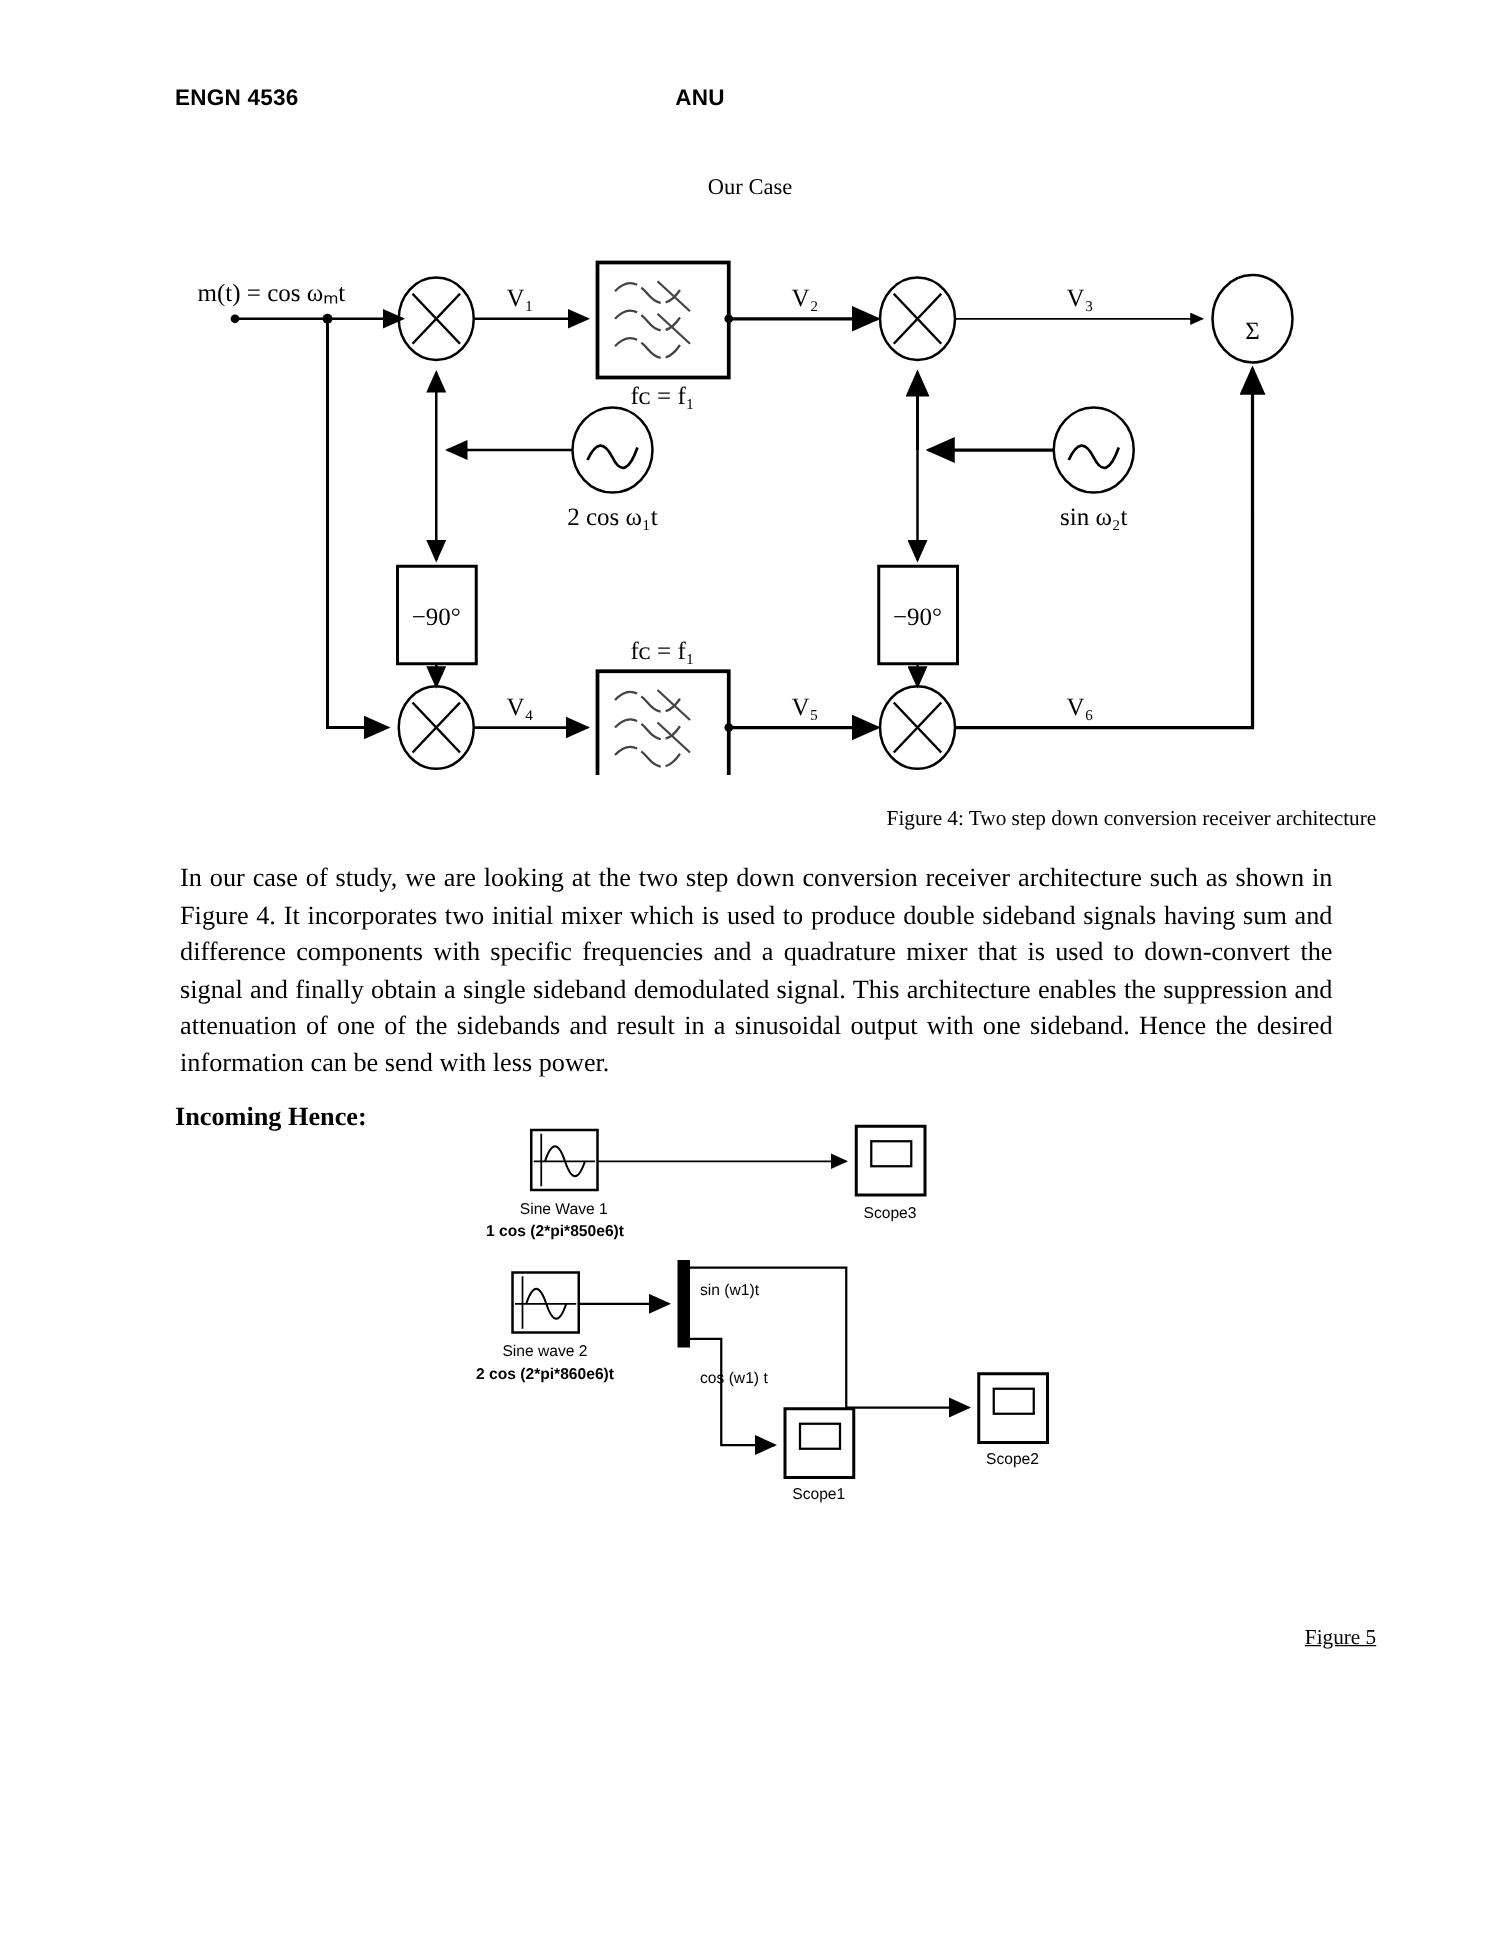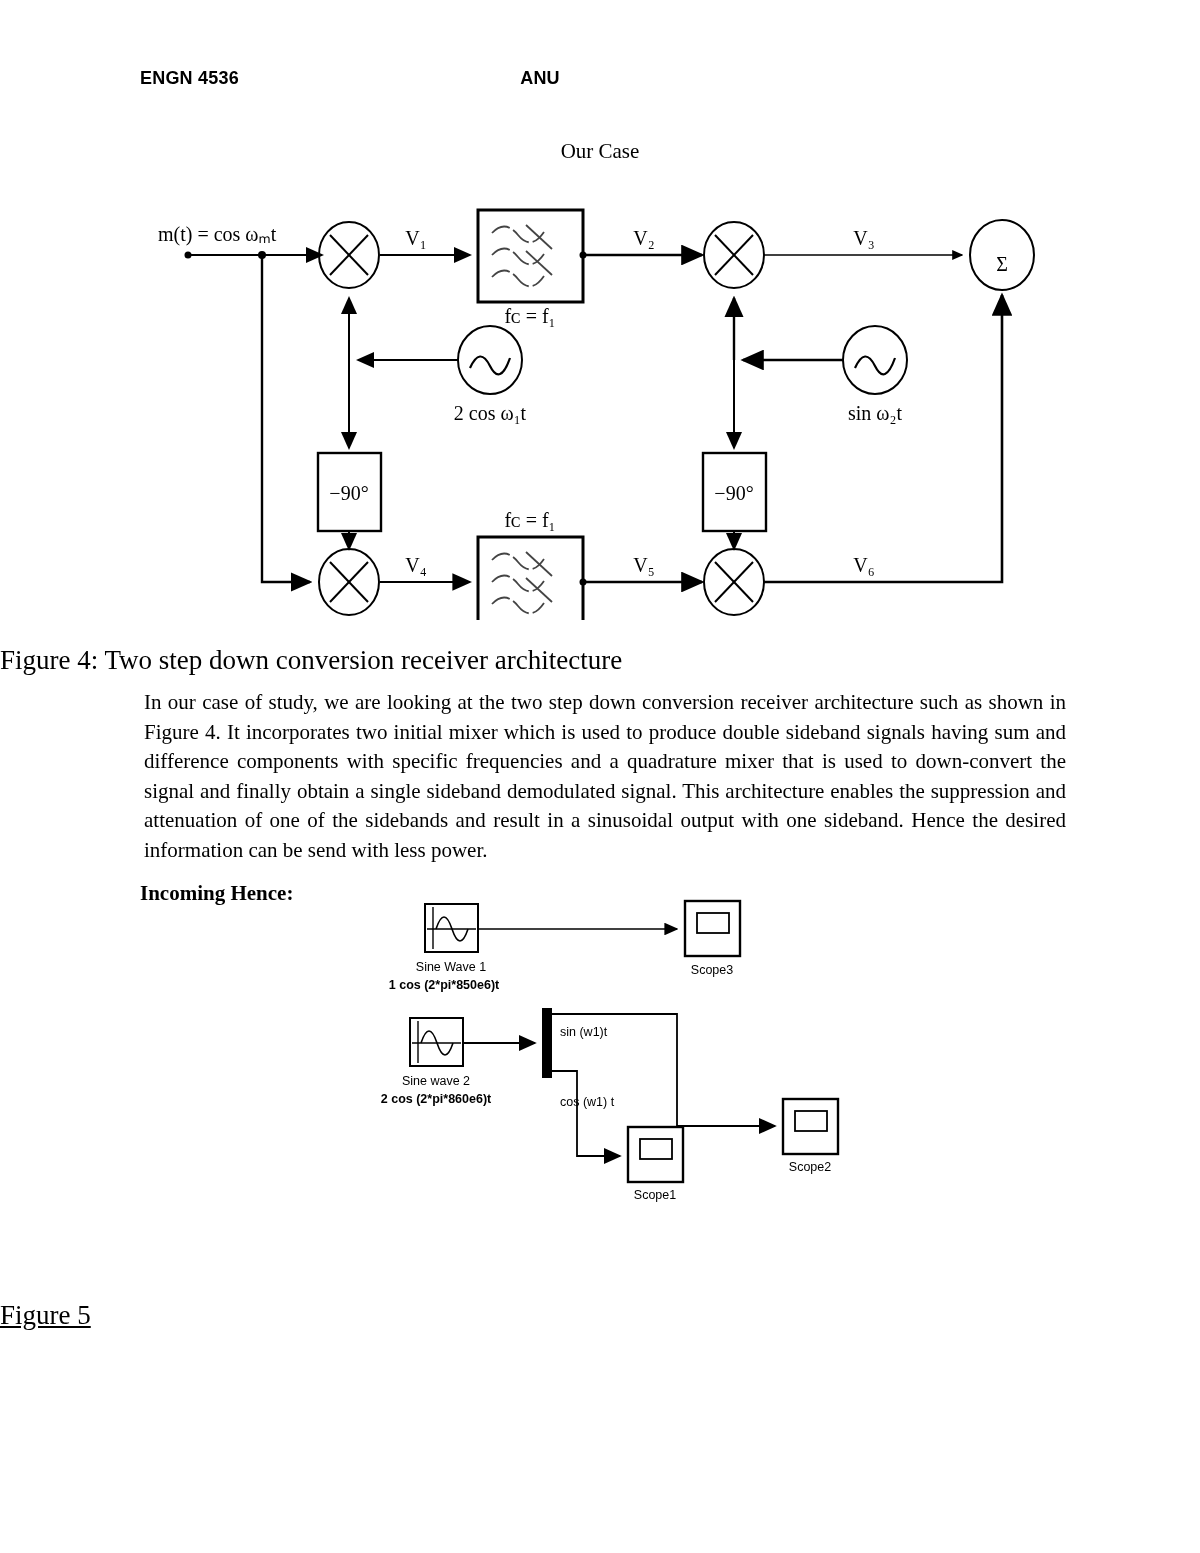--- a/index.html
+++ b/index.html
@@ -27,50 +27,51 @@
     position: absolute;
     top: 68px;
     left: 140px;
     width: 920px;
     display: flex;
     align-items: baseline;
     font-family: "Liberation Sans", sans-serif;
     font-weight: bold;
     font-size: 18px;
     letter-spacing: .2px;
+    gap: 20px;
   }
   .header .h-left   { width: 300px; text-align: left; }
   .header .h-center { flex: 1; text-align: center; }
   .header .h-right  { width: 200px; text-align: center; }
 
   .our-case {
     position: absolute;
     top: 139px;
     left: 0;
     width: 1200px;
     text-align: center;
-    font-size: 21px;
+    font-size: 18px;
   }
 
   
   .fig4 {
     position: absolute;
     left: 140px;
     top: 205px;
     width: 910px;
     height: 415px;
   }
   .fig4 svg { display: block; }
 
   .cap {
     position: absolute;
     left: 0;
     width: 1101px;
-    text-align: left;
-    font-size: 27px;
+    text-align: right;
+    font-size: 17px;
   }
   .cap-fig4 { top: 645px; }
   .cap-fig5 { top: 1300px; text-decoration: underline; }
 
   
   .body-text {
     position: absolute;
     left: 144px;
     top: 688px;
     width: 922px;

